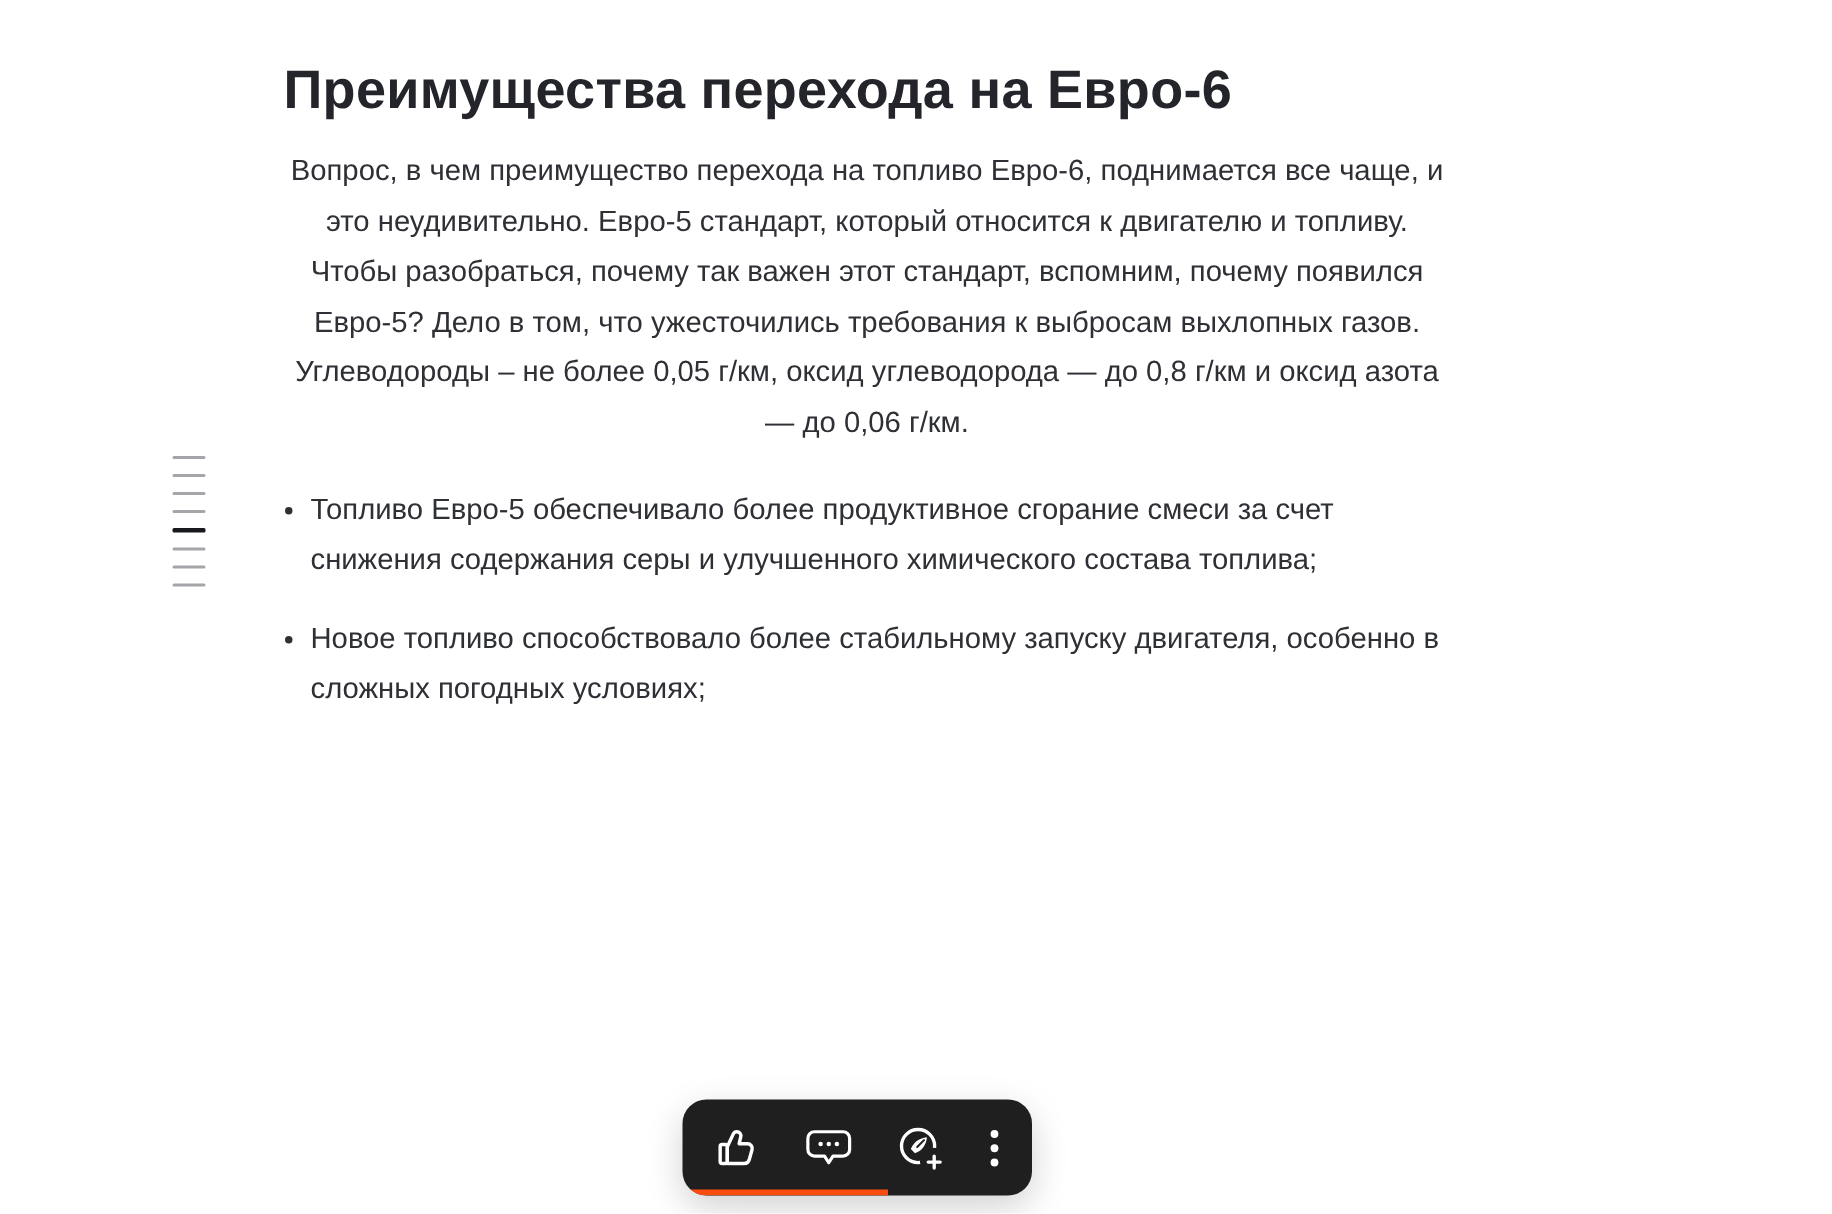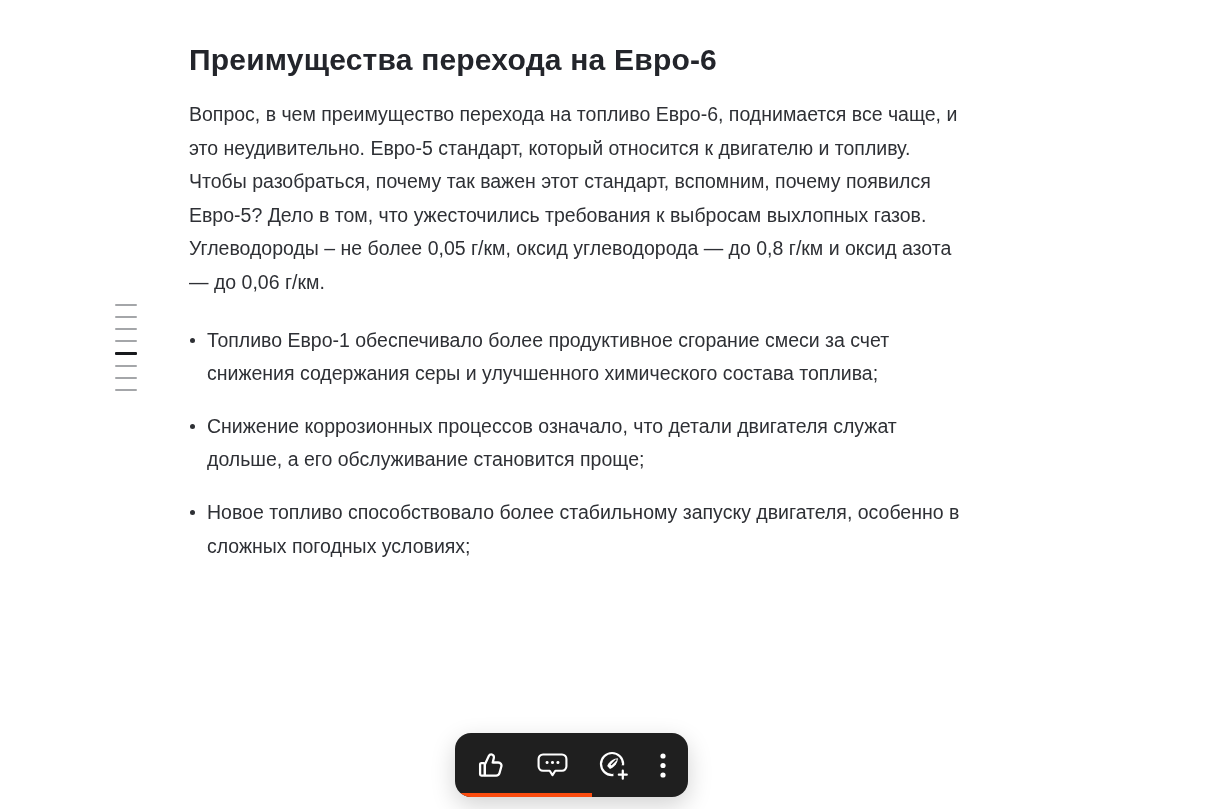--- a/index.html
+++ b/index.html
@@ -12,24 +12,24 @@
   }
 
   
   .article{
     position:absolute;left:189px;top:0;width:778px;
     color:#2e3035;
     font-size:19.5px;line-height:33.6px;
   }
   .article h1{
     margin:42px 0 20px;
-    font-size:30px;line-height:36px;
+    font-size:36px;line-height:36px;
     font-weight:700;color:#23252b;letter-spacing:.2px;
   }
-  .article p{margin:16px 0 24px;}
+  .article p{margin:16px 0 24px;text-align:center;}
   .article ul{margin:0;padding:0;list-style:none;}
   .article li{margin:0 0 19px;position:relative;padding-left:18px;}
   .article li::before{
     content:"";position:absolute;left:1px;top:14px;
     width:5px;height:5px;border-radius:50%;background:#2e3035;
   }
 
   
   .outline{
     position:absolute;left:115px;top:304px;
@@ -72,22 +72,21 @@
   <div class="line active"></div>
   <div class="line"></div>
   <div class="line"></div>
   <div class="line"></div>
 </nav>
 
 <main class="article">
   <h1>Преимущества перехода на Евро-6</h1>
   <p>Вопрос, в чем преимущество перехода на топливо Евро-6, поднимается все чаще, и это неудивительно. Евро-5 стандарт, который относится к двигателю и топливу. Чтобы разобраться, почему так важен этот стандарт, вспомним, почему появился Евро-5? Дело в том, что ужесточились требования к выбросам выхлопных газов. Углеводороды – не более 0,05 г/км, оксид углеводорода — до 0,8 г/км и оксид азота — до 0,06 г/км.</p>
   <ul>
-    <li><span>Топливо Евро-1 обеспечивало более продуктивное сгорание смеси за счет снижения содержания серы и улучшенного химического состава топлива;</span></li>
-    <li><span>Снижение коррозионных процессов означало, что детали двигателя служат дольше, а его обслуживание становится проще;</span></li>
+    <li><span>Топливо Евро-5 обеспечивало более продуктивное сгорание смеси за счет снижения содержания серы и улучшенного химического состава топлива;</span></li>
     <li><span>Новое топливо способствовало более стабильному запуску двигателя, особенно в сложных погодных условиях;</span></li>
   </ul>
 </main>
 
 <div class="toolbar">
 
   <button class="tb-btn" title="">
     <span>
       <svg width="29" height="29" viewBox="0 0 28 28" fill="none" stroke="#ffffff" stroke-width="2.2" stroke-linejoin="round" stroke-linecap="round">
         <rect x="3" y="11.6" width="4.6" height="12.2" rx="1.3"></rect>

